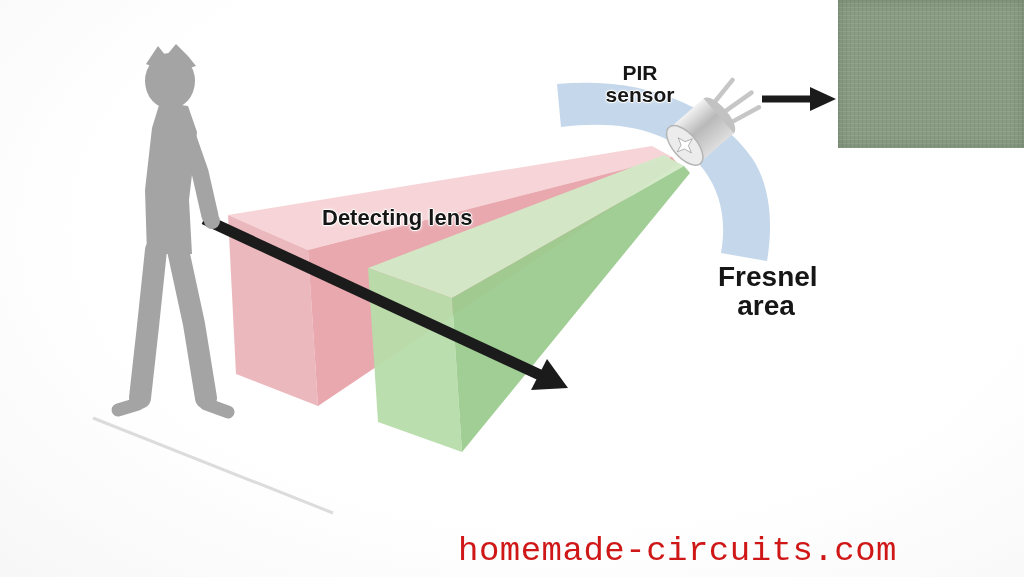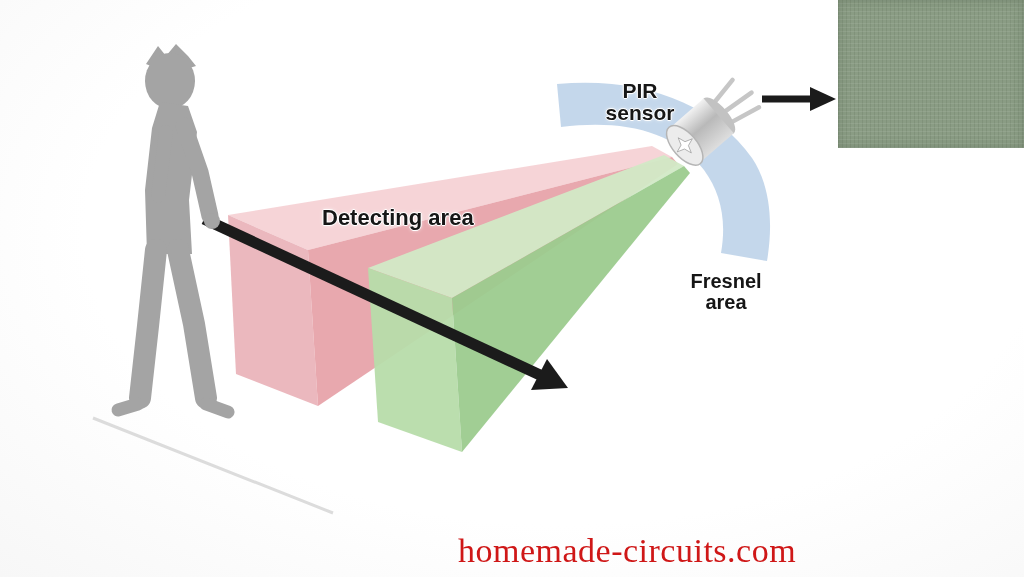--- a/index.html
+++ b/index.html
@@ -8,34 +8,34 @@
     background:radial-gradient(ellipse at 55% 40%, #ffffff 60%, #f7f7f7 100%);
     font-family:"Liberation Sans", sans-serif;
   }
   svg.scene{position:absolute;left:0;top:0;}
   .label{
     position:absolute;font-weight:700;color:#161616;line-height:1.05;
     text-shadow:0 1px 0 #fff,0 -1px 0 #fff,1px 0 0 #fff,-1px 0 0 #fff,0 0 4px #fff;
     white-space:nowrap;
   }
   .label.center{text-align:center;}
-  #pir-label{left:594px;top:80px;width:92px;font-size:21px;}
+  #pir-label{left:594px;top:62px;width:92px;font-size:21px;}
   #detect-label{left:322px;top:206px;font-size:22px;}
-  #fresnel-label{left:678px;top:262px;width:96px;font-size:20px;margin-top:9px;}
+  #fresnel-label{left:718px;top:262px;width:96px;font-size:28px;}
   .green-panel{
     position:absolute;right:0;top:0;width:186px;height:148px;
     background-color:#8a9c84;
     background-image:
       repeating-linear-gradient(0deg, rgba(255,255,255,0.08) 0 1px, transparent 1px 4px),
       repeating-linear-gradient(90deg, rgba(60,75,55,0.12) 0 1px, transparent 1px 4px);
     box-shadow:inset 0 0 12px rgba(60,75,55,.25);
   }
   .watermark{
     position:absolute;left:458px;top:532px;
-    font-family:Liberation Serif, serif;font-size:34px;color:#cf1717;
+    font-family:Liberation Mono, monospace;font-size:34px;color:#cf1717;
     letter-spacing:0.5px;
   }
   .limb{fill:none;stroke-linecap:round;stroke-linejoin:round;}
 </style>
 </head>
 <body>
 
 <div class="stage">
 
   <svg class="scene" width="1024" height="577" viewBox="0 0 1024 577">
@@ -100,21 +100,21 @@
     </g>
   </svg>
 
   <div class="green-panel"></div>
 
   <div id="pir-label" class="label center">
     <div>PIR</div>
     <div>sensor</div>
   </div>
 
-  <div id="detect-label" class="label">Detecting area</div>
+  <div id="detect-label" class="label">Detecting lens</div>
 
   <div id="fresnel-label" class="label center">
     <div>Fresnel</div>
     <div>area</div>
   </div>
 
   <div class="watermark">homemade-circuits.com</div>
 
 </div>
 

